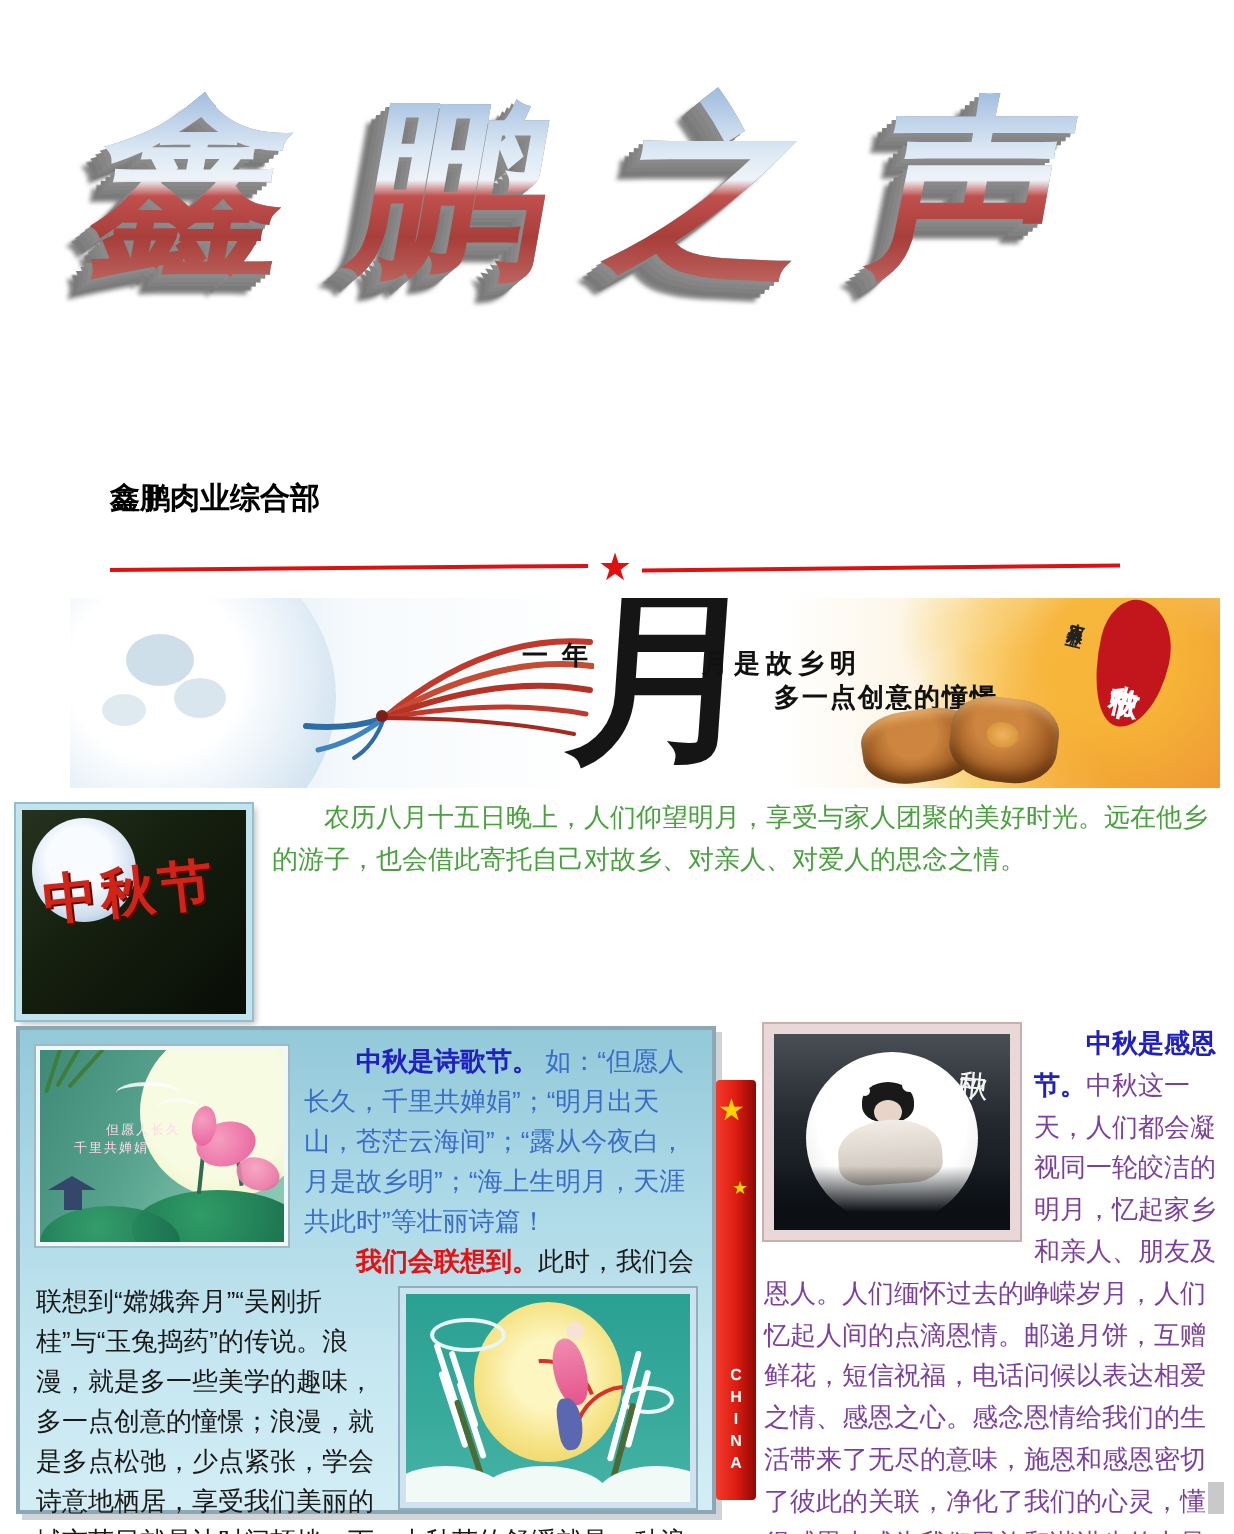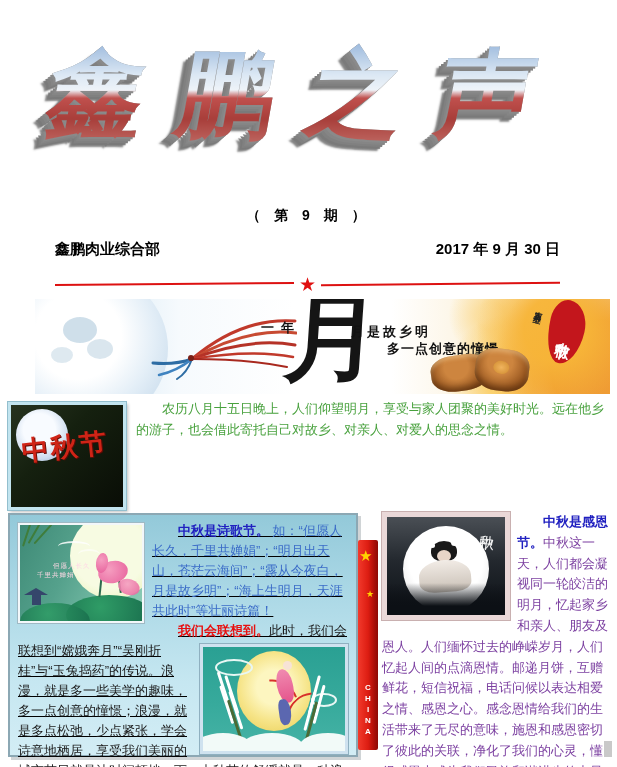--- a/index.html
+++ b/index.html
@@ -79,21 +79,21 @@
     background:radial-gradient(circle at 45% 40%,#f8fbff 0 38%,#cddcee 68%,#9fb6d0 88%,rgba(159,182,208,0) 100%);}
   .badge-text{position:absolute;left:2px;top:32px;width:104px;text-align:center;font-size:27px;
     font-weight:bold;font-family:"DejaVu Serif",serif;color:#cf2417;transform:rotate(-6deg);
     text-shadow:1px 1px 0 #5c0b05;letter-spacing:2px;}
 
   
   .left-box{position:absolute;top:513px;left:8px;width:330px;height:228px;padding:6px 8px;
     background:linear-gradient(180deg,#93c9d9 0%,#a9d7e5 30%,#c6e7f1 70%,#d3edf5 100%);
     border:2px solid #8ca8b4;box-shadow:3px 3px 0 rgba(150,160,165,.45);
     font-size:13px;line-height:20px;}
-  .left-box p{margin:0;text-indent:2em;text-decoration:underline;}
+  .left-box p{margin:0;text-indent:2em;}
   .h-blue{color:#2020c0;font-weight:bold;}
   .t-blue{color:#3b6cc8;}
   .h-red{color:#e81010;font-weight:bold;}
   .t-black{color:#1a1a1a;}
 
   .lotus{float:left;width:122px;height:96px;margin:2px 8px 2px 0;position:relative;overflow:hidden;
     border:2px solid #f2f7fa;box-shadow:0 0 0 1px #9fb9c4;
     background:linear-gradient(115deg,#3e8a76 0%,#55a18c 40%,#79bfa8 75%,#8fcdb8 100%);}
   .lotus-moon{position:absolute;right:-14px;top:-12px;width:86px;height:86px;border-radius:50%;
     background:radial-gradient(circle at 45% 45%,#f7fbe2 0 55%,#eef6c8 75%,rgba(238,246,200,0) 100%);}
@@ -165,25 +165,23 @@
 </head>
 <body>
 
 <div class="page">
 
   <div class="wordart">
     <span class="layer extrude">鑫鹏之声</span>
     <span class="layer face">鑫鹏之声</span>
   </div>
 
-  <div class="issue">（ 第 9 期 ）</div>
 
   <div class="byline">
     <span>鑫鹏肉业综合部</span>
-    <span>2017 年 9 月 30 日</span>
   </div>
 
   <div class="divider">
     <span class="seg l"></span>
     <span class="star">★</span>
     <span class="seg r"></span>
   </div>
 
   <div class="banner">
     <div class="banner-moon"></div>

